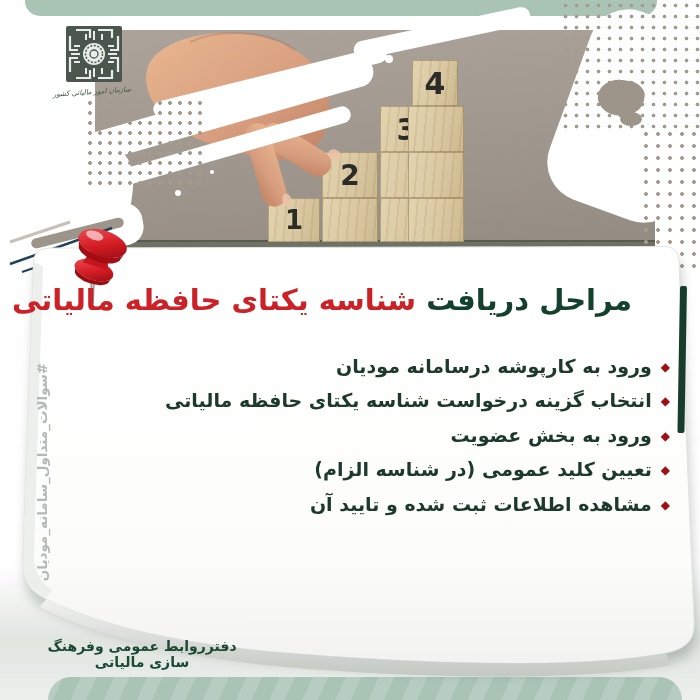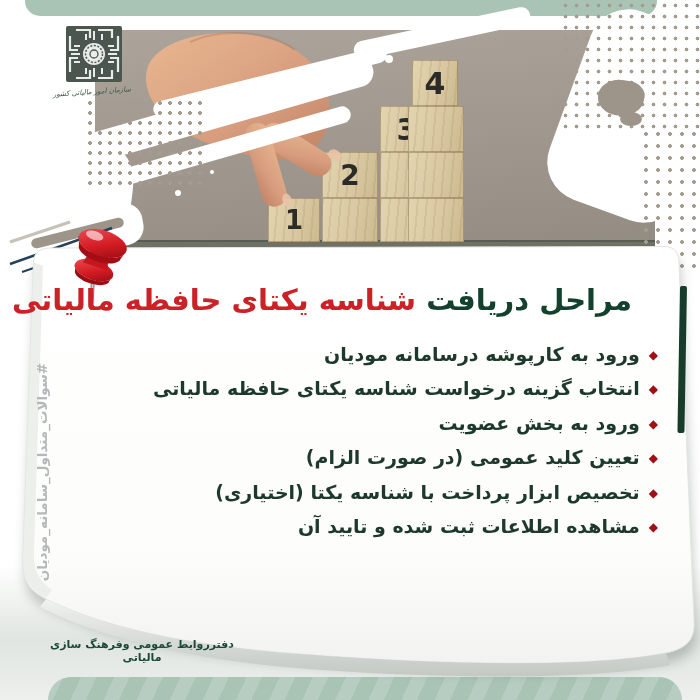--- a/index.html
+++ b/index.html
@@ -93,40 +93,40 @@
   
   .card-title{
     position:absolute;left:40px;top:283px;width:626px;z-index:20;
     direction:rtl;text-align:right;white-space:nowrap;
     font-size:29px;font-weight:bold;color:var(--title_green,#14402e);
     padding-right:34px;box-sizing:border-box;
   }
   .card-title .hl{color:var(--title_red,#cb2127);}
   .steps{
     position:absolute;left:80px;top:338px;width:578px;z-index:20;
-    direction:rtl;margin:0;padding:0;list-style:none;
+    direction:rtl;margin:12px;padding:0;list-style:none;
   }
   .steps li{
     text-align:right;line-height:33.4px;white-space:nowrap;
     font-size:19px;font-weight:bold;color:#1d392c;
   }
   .steps .blt{
     color:var(--bullet_red,#9e1015);font-size:12px;
     margin-inline-end:9px;vertical-align:2px;
   }
   .hashtag{
     position:absolute;left:-104px;top:462px;width:296px;height:20px;z-index:20;
     transform:rotate(-90deg);direction:rtl;text-align:center;
     font-size:13.5px;font-weight:bold;color:var(--hashtag_gray,#b5b8ba);
     letter-spacing:.5px;
   }
   .footer-credit{
     position:absolute;left:42px;top:638px;width:200px;z-index:20;
     direction:rtl;text-align:center;
-    font-size:11px;font-weight:bold;color:var(--footer_green,#1c4936);
+    font-size:14px;font-weight:bold;color:var(--footer_green,#1c4936);
   }
 </style>
 </head>
 <body>
 
 <div class="top-tab"></div>
 <div class="under-shadow"></div>
 <div class="bottom-bar"></div>
 
 <div class="dots d1"></div>
@@ -248,19 +248,18 @@
     <ellipse cx="38" cy="15" rx="9" ry="4.5" fill="#ffffff" opacity=".6"></ellipse>
   </g>
 </svg>
 
 <div class="card-title"><span>مراحل دریافت </span><span class="hl">شناسه یکتای حافظه مالیاتی</span><span> چیست؟</span></div>
 
 <ul class="steps">
   <li><span class="blt">◆</span><span>ورود به کارپوشه درسامانه مودیان</span></li>
   <li><span class="blt">◆</span><span>انتخاب گزینه درخواست شناسه یکتای حافظه مالیاتی</span></li>
   <li><span class="blt">◆</span><span>ورود به بخش عضویت</span></li>
-  <li><span class="blt">◆</span><span>تعیین کلید عمومی (در صورت الزام)</span></li>
-  <li><span class="blt">◆</span><span>تخصیص ابزار پرداخت با شناسه یکتا (اختیاری)</span></li>
+  <li><span class="blt">◆</span><span>تعیین کلید عمومی (در شناسه الزام)</span></li>
   <li><span class="blt">◆</span><span>مشاهده اطلاعات ثبت شده و تایید آن</span></li>
 </ul>
 
 <div class="hashtag">#سوالات_متداول_سامانه_مودیان</div>
 <div class="footer-credit">دفترروابط عمومی وفرهنگ سازی مالیاتی</div>
 
 </body></html>

